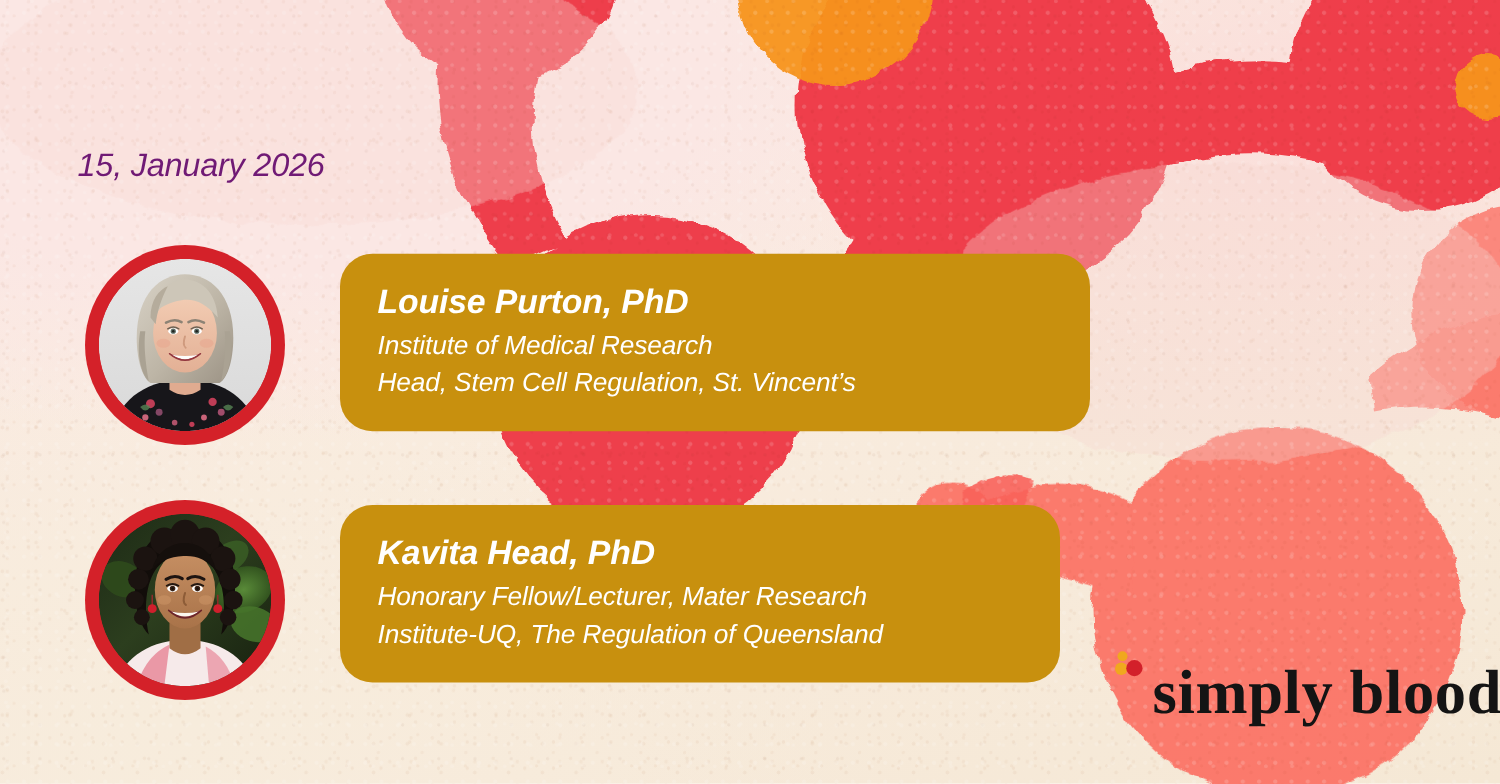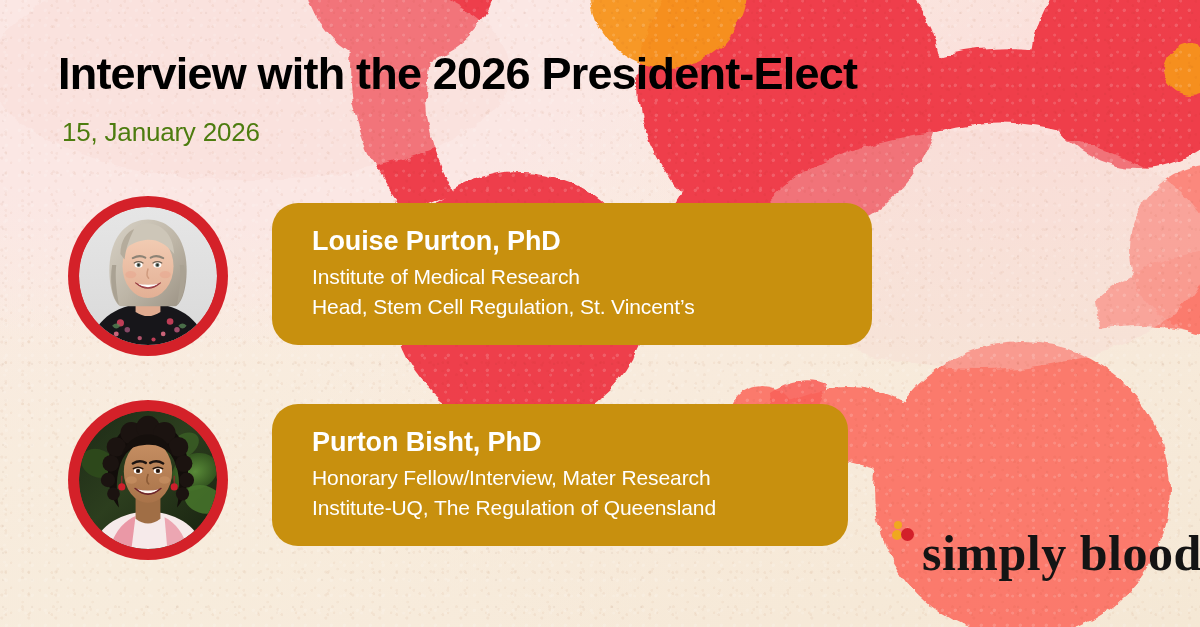--- a/index.html
+++ b/index.html
@@ -76,22 +76,23 @@
     letter-spacing: -0.8px;
     color: #000000;
     white-space: nowrap;
     line-height: 1.08;
   }
   .subline {
     position: absolute;
     left: 62px;
     top: 117px;
     font-size: 26px;
+    font-style: italic;
     font-weight: 400;
-    color: #4d7c0f;
+    color: #701a75;
     letter-spacing: -0.2px;
     white-space: nowrap;
   }
 
   
   .speaker {
     position: absolute;
     left: 0;
     width: 100%;
     height: 0;
@@ -112,22 +113,23 @@
     overflow: hidden;
     position: relative;
   }
   .avatar-photo svg { display:block; width:100%; height:100%; }
 
   .card {
     position: absolute;
     border-radius: 26px;
     background: #c8900e;
     box-sizing: border-box;
-    padding: 22px 30px 24px 40px;
+    padding: 22px 30px 24px 30px;
     color: #ffffff;
+    font-style: italic;
   }
   .card-name {
     font-size: 27px;
     font-weight: 700;
     line-height: 1.25;
     letter-spacing: -0.1px;
     margin-bottom: 3px;
     white-space: nowrap;
   }
   .card-role {
@@ -235,21 +237,20 @@
           <ellipse cx="250" cy="70" rx="260" ry="110" fill="#f9d9d4"></ellipse>
           <ellipse cx="980" cy="250" rx="230" ry="120" fill="#f7d7d2"></ellipse>
         </g>
       </svg>
     </div>
 
     <div class="bg-noise"></div>
     <div class="bg-grain-top"></div>
   </div>
 
-  <div class="headline">Interview with the 2026 President-Elect</div>
 
   <div class="subline">15, January 2026</div>
 
   <div class="speaker">
 
     <div class="avatar-ring" style="left:68px; top:196px;">
       <div class="avatar-photo">
         <svg viewBox="0 0 100 100" xmlns="http://www.w3.org/2000/svg" aria-hidden="true">
           <defs>
             <clipPath id="c1">
@@ -414,22 +415,22 @@
             </g>
 
             <ellipse cx="38" cy="50" rx="4" ry="2.8" fill="#e0a878" opacity=".3"></ellipse>
             <ellipse cx="62" cy="50" rx="4" ry="2.8" fill="#e0a878" opacity=".3"></ellipse>
           </g>
         </svg>
       </div>
     </div>
 
     <div class="card" style="left:272px; top:404px; width:576px;">
-      <div class="card-name">Purton Bisht, PhD</div>
-      <div class="card-role">Honorary Fellow/Interview, Mater Research</div>
+      <div class="card-name">Kavita Head, PhD</div>
+      <div class="card-role">Honorary Fellow/Lecturer, Mater Research</div>
       <div class="card-role">Institute-UQ, The Regulation of Queensland</div>
     </div>
   </div>
 
   <div class="logo">
     <div class="logo-dots">
       <span class="logo-dot d1"></span>
       <span class="logo-dot d3"></span>
       <span class="logo-dot d2"></span>
     </div>

